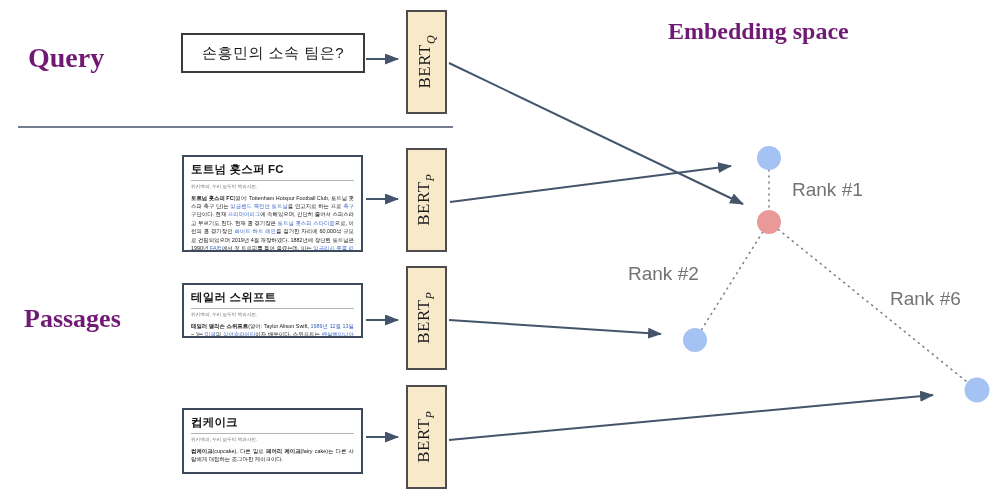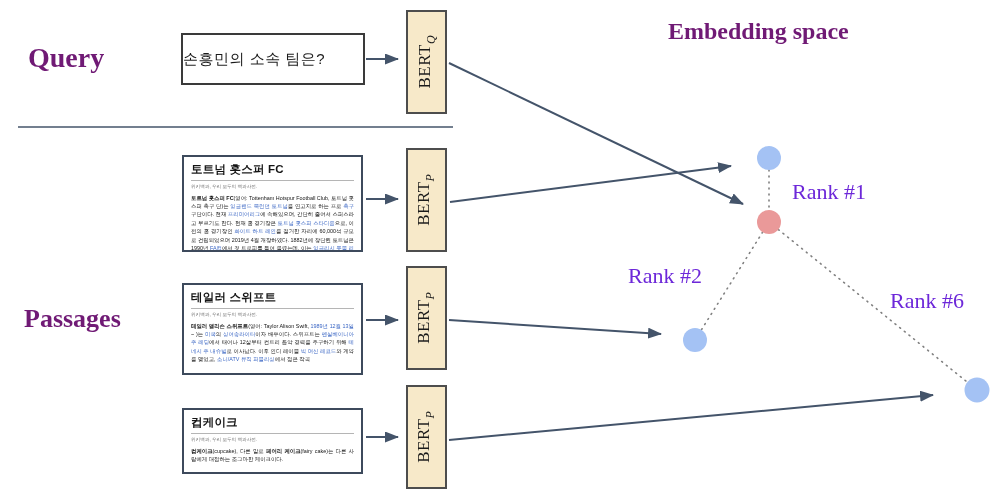--- a/index.html
+++ b/index.html
@@ -14,40 +14,40 @@
   *{margin:0;padding:0;box-sizing:border-box;}
   body{background:#ffffff;font-family:"Liberation Sans",sans-serif;}
   .canvas{position:relative;width:1003px;height:498px;background:#ffffff;overflow:hidden;}
   .connector-layer{position:absolute;left:0;top:0;width:1003px;height:498px;pointer-events:none;}
 
   .big-label{position:absolute;font-family:"Liberation Serif",serif;font-weight:bold;color:#701a75;}
   .query-label{left:28px;top:42px;font-size:28px;}
   .passages-label{left:24px;top:304px;font-size:26px;}
   .embedding-label{left:668px;top:18px;font-size:24px;}
 
-  .query-box{position:absolute;left:181px;top:33px;width:184px;height:52px;
-    border:2px solid #3a3a3a;background:#fff;display:flex;align-items:center;
+  .query-box{position:absolute;left:181px;top:33px;width:184px;height:40px;
+    border:2px solid #3a3a3a;background:#fff;display:flex;align-items:center;justify-content:center;
     font-size:15px;color:#1a1a1a;letter-spacing:.5px;}
 
   .bert-box{position:absolute;left:406px;width:41px;height:104px;background:var(--bert-fill);
     border:2px solid var(--bert-border);display:flex;align-items:center;justify-content:center;}
   .bert-label{transform:rotate(-90deg);white-space:nowrap;font-family:"Liberation Serif",serif;
     font-size:17px;color:#1a1a1a;letter-spacing:.5px;}
   .bert-label sub{font-style:italic;font-size:12px;}
 
   .passage{position:absolute;left:182px;width:181px;border:2px solid #3d4a5c;background:#fff;
     padding:5px 7px 11px 7px;overflow:hidden;}
   .p-title{font-size:11.5px;font-weight:bold;color:#141414;border-bottom:1px solid #b5b5b5;
     padding-bottom:3px;letter-spacing:.2px;}
   .p-sub{font-size:4.6px;color:#6f6f6f;margin-top:2.5px;}
   .p-body{font-size:5.4px;line-height:8.4px;color:#151515;margin-top:5px;text-align:justify;}
   .p-body .lnk{color:var(--link);}
   .p-body .b{font-weight:bold;}
 
-  .rank{position:absolute;font-family:Liberation Serif, serif;font-size:22px;color:#6d28d9;white-space:nowrap;}
+  .rank{position:absolute;font-family:Liberation Sans, sans-serif;font-size:19px;color:#737373;white-space:nowrap;}
   .rank1{left:792px;top:179px;}
   .rank2{left:628px;top:263px;}
   .rank3{left:890px;top:288px;}
 
   .arrow-line{stroke:var(--arrow);stroke-width:2;fill:none;}
   .divider{stroke:var(--arrow);stroke-width:1.6;}
   .dotted{stroke:var(--dotted);stroke-width:1.6;stroke-dasharray:1 5;stroke-linecap:round;fill:none;}
   .dot-blue{fill:var(--dot-blue);}
   .dot-red{fill:var(--dot-red);}
   .arrowhead{fill:var(--arrow);}
@@ -105,21 +105,21 @@
   </div>
   <div class="bert-box" style="top:385px;">
     <span class="bert-label"><span>BERT</span><sub>P</sub></span>
   </div>
 
   <div class="passage" style="top:155px;height:97px;">
     <div class="p-title">토트넘 홋스퍼 FC</div>
     <div class="p-sub">위키백과, 우리 모두의 백과사전.</div>
     <div class="p-body"><span class="b">토트넘 홋스퍼 FC</span><span>(영어: Tottenham Hotspur Football Club, 토트넘 홋스퍼 축구 단)는 </span><span class="lnk">잉글랜드</span><span> </span><span class="lnk">북런던</span><span> </span><span class="lnk">토트넘</span><span>을 연고지로 하는 프로 </span><span class="lnk">축구</span><span> 구단이다. 현재 </span><span class="lnk">프리미어리그</span><span>에 속해있으며, 간단히 줄여서 스퍼스라고 부르기도 한다. 현재 홈 경기장은 </span><span class="lnk">토트넘 홋스퍼 스타디움</span><span>으로, 이전의 홈 경기장인 </span><span class="lnk">화이트 하트 레인</span><span>을 철거한 자리에 60,000석 규모로 건립되었으며 2019년 4월 개장하였다. 1882년에 창단된 토트넘은 1990년 </span><span class="lnk">FA컵</span><span>에서 첫 트로피를 들어 올렸는데, 이는 </span><span class="lnk">잉글리시 풋볼 리그</span></div>
   </div>
-  <div class="passage" style="top:283px;height:92px;">
+  <div class="passage" style="top:283px;height:55px;">
     <div class="p-title">테일러 스위프트</div>
     <div class="p-sub">위키백과, 우리 모두의 백과사전.</div>
     <div class="p-body"><span class="b">테일러 앨리슨 스위프트</span><span>(영어: Taylor Alison Swift, </span><span class="lnk">1989년</span><span> </span><span class="lnk">12월 13일</span><span> ~ )는 </span><span class="lnk">미국</span><span>의 </span><span class="lnk">싱어송라이터</span><span>이자 배우이다. 스위프트는 </span><span class="lnk">펜실베이니아주</span><span> </span><span class="lnk">레딩</span><span>에서 태어나 12살부터 컨트리 음악 경력을 추구하기 위해 </span><span class="lnk">테네시 주 내슈빌</span><span>로 이사났다. 이후 인디 레이블 </span><span class="lnk">빅 머신 레코드</span><span>와 계약을 맺었고, </span><span class="lnk">소니/ATV 뮤직 퍼블리싱</span><span>에서 젊은 작곡</span></div>
   </div>
   <div class="passage" style="top:408px;height:66px;">
     <div class="p-title">컵케이크</div>
     <div class="p-sub">위키백과, 우리 모두의 백과사전.</div>
     <div class="p-body"><span class="b">컵케이크</span><span>(cupcake), 다른 말로 </span><span class="b">페어리 케이크</span><span>(fairy cake)는 다른 사람에게 대접하는 조그마한 케이크이다.</span></div>
   </div>
 

